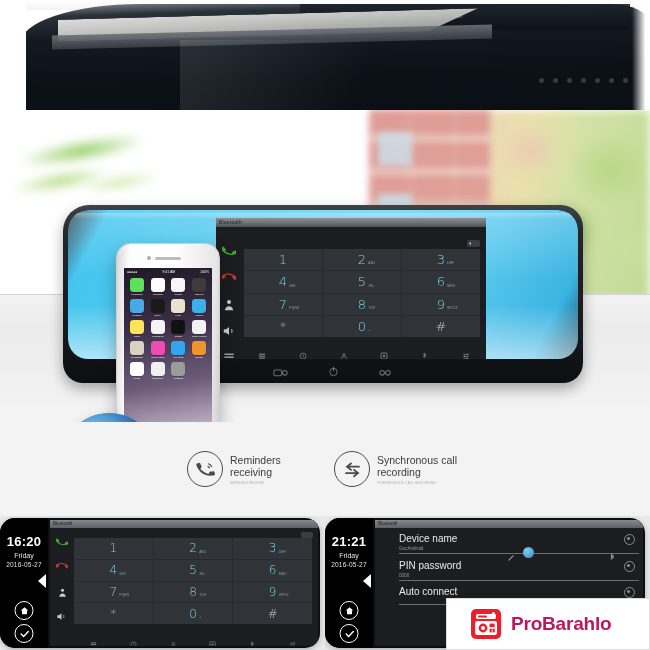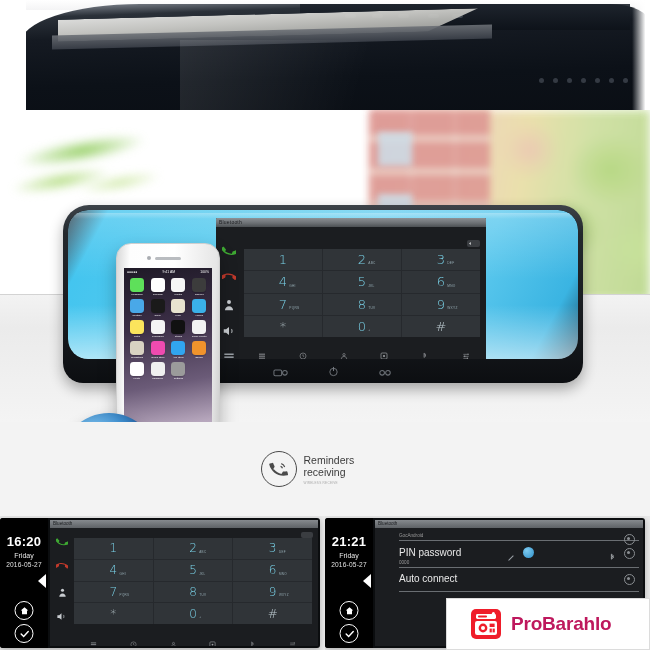--- a/index.html
+++ b/index.html
@@ -137,21 +137,21 @@
     display:flex;align-items:center;justify-content:center;flex:0 0 auto;}
   .feat .txt{display:flex;flex-direction:column;}
   .feat .lab{font-size:10.5px;color:#3b3b3b;line-height:12.5px;max-width:86px;}
   .feat .sub{font-size:3.1px;color:#a9a9a9;letter-spacing:.25px;margin-top:2px;}
   .feat.wide .lab{max-width:120px;white-space:nowrap;}
 
   
   .bottom{position:absolute;left:0;top:516px;width:650px;height:134px;background:#eeeeee;display:flex;}
   .unit{position:relative;width:325px;height:134px;overflow:hidden;background:#e9e9e9;}
   .unit-mirror{position:absolute;left:0;top:2px;width:320px;height:130px;background:#0b0d0f;
-    border-radius:3px;box-shadow:0 2px 6px rgba(0,0,0,.25);overflow:hidden;}
+    border-radius:15px;box-shadow:0 2px 6px rgba(0,0,0,.25);overflow:hidden;}
   .clockcol{position:absolute;left:0;top:0;width:48px;height:130px;background:#000;
     display:flex;flex-direction:column;align-items:center;}
   .clk-time{font-size:13px;font-weight:bold;color:#fff;margin-top:16px;letter-spacing:.3px;}
   .clk-day{font-size:7px;color:#e8e8e8;margin-top:3px;}
   .clk-date{font-size:6.6px;color:#e0e0e0;margin-top:2px;letter-spacing:.2px;}
   .clk-arrow{position:absolute;right:2px;top:56px;width:0;height:0;
     border-top:7px solid transparent;border-bottom:7px solid transparent;border-right:8px solid #fff;}
   .clk-btns{position:absolute;bottom:5px;left:50%;transform:translateX(-50%);display:flex;flex-direction:column;gap:4px;}
   .clk-btns .cb{width:17px;height:17px;border-radius:50%;border:1.6px solid #fff;display:flex;align-items:center;justify-content:center;}
   .unit-screen{position:absolute;left:50px;top:2px;width:268px;height:126px;background:#1b1d20;overflow:hidden;}
@@ -481,20 +481,32 @@
           <path d="M14.6 8a3.6 3.6 0 0 1 2.4 2.4" stroke="#4a4a4a" stroke-width="1.5" fill="none"></path>
         </svg>
       </div>
       <div class="txt">
         <div class="lab">Reminders receiving</div>
         <div class="sub">WIRELESS RECEIVE</div>
       </div>
     </div>
 
 
+    <div class="feat">
+      <div class="circ">
+        <svg viewBox="0 0 24 24" width="19" height="19">
+          <path d="M20 8.5H6M10 4.5L5 8.5l5 4" stroke="#4a4a4a" stroke-width="2.2" fill="none" stroke-linecap="square"></path>
+          <path d="M4 16.5h14M14 12.5l5 4-5 4" stroke="#4a4a4a" stroke-width="2.2" fill="none" stroke-linecap="square"></path>
+        </svg>
+      </div>
+      <div class="txt">
+        <div class="lab">Synchronous call recording</div>
+        <div class="sub">SYNCHRONOUS CALL RECORDING</div>
+      </div>
+    </div>
 
   </div>
 
   <div class="bottom">
 
     <div class="unit">
       <div class="unit-mirror">
         <div class="clockcol">
           <div class="clk-time">16:20</div>
           <div class="clk-day">Friday</div>
@@ -638,20 +650,21 @@
                 </svg>
             </div>
           </div>
         </div>
         <div class="unit-screen">
           <div class="u-title">
             <span>Bluetooth</span>
           </div>
           <div class="settings">
             <div class="srow">
+              <div class="st">Device name</div>
               <div class="sv">GocAndroid</div>
               <div class="sline"></div>
               <div class="rad"></div>
             </div>
             <div class="srow" style="margin-top:3px;">
               <div class="st">PIN password</div>
               <div class="sv">0000</div>
               <div class="sline"></div>
               <div class="rad"></div>
             </div>

